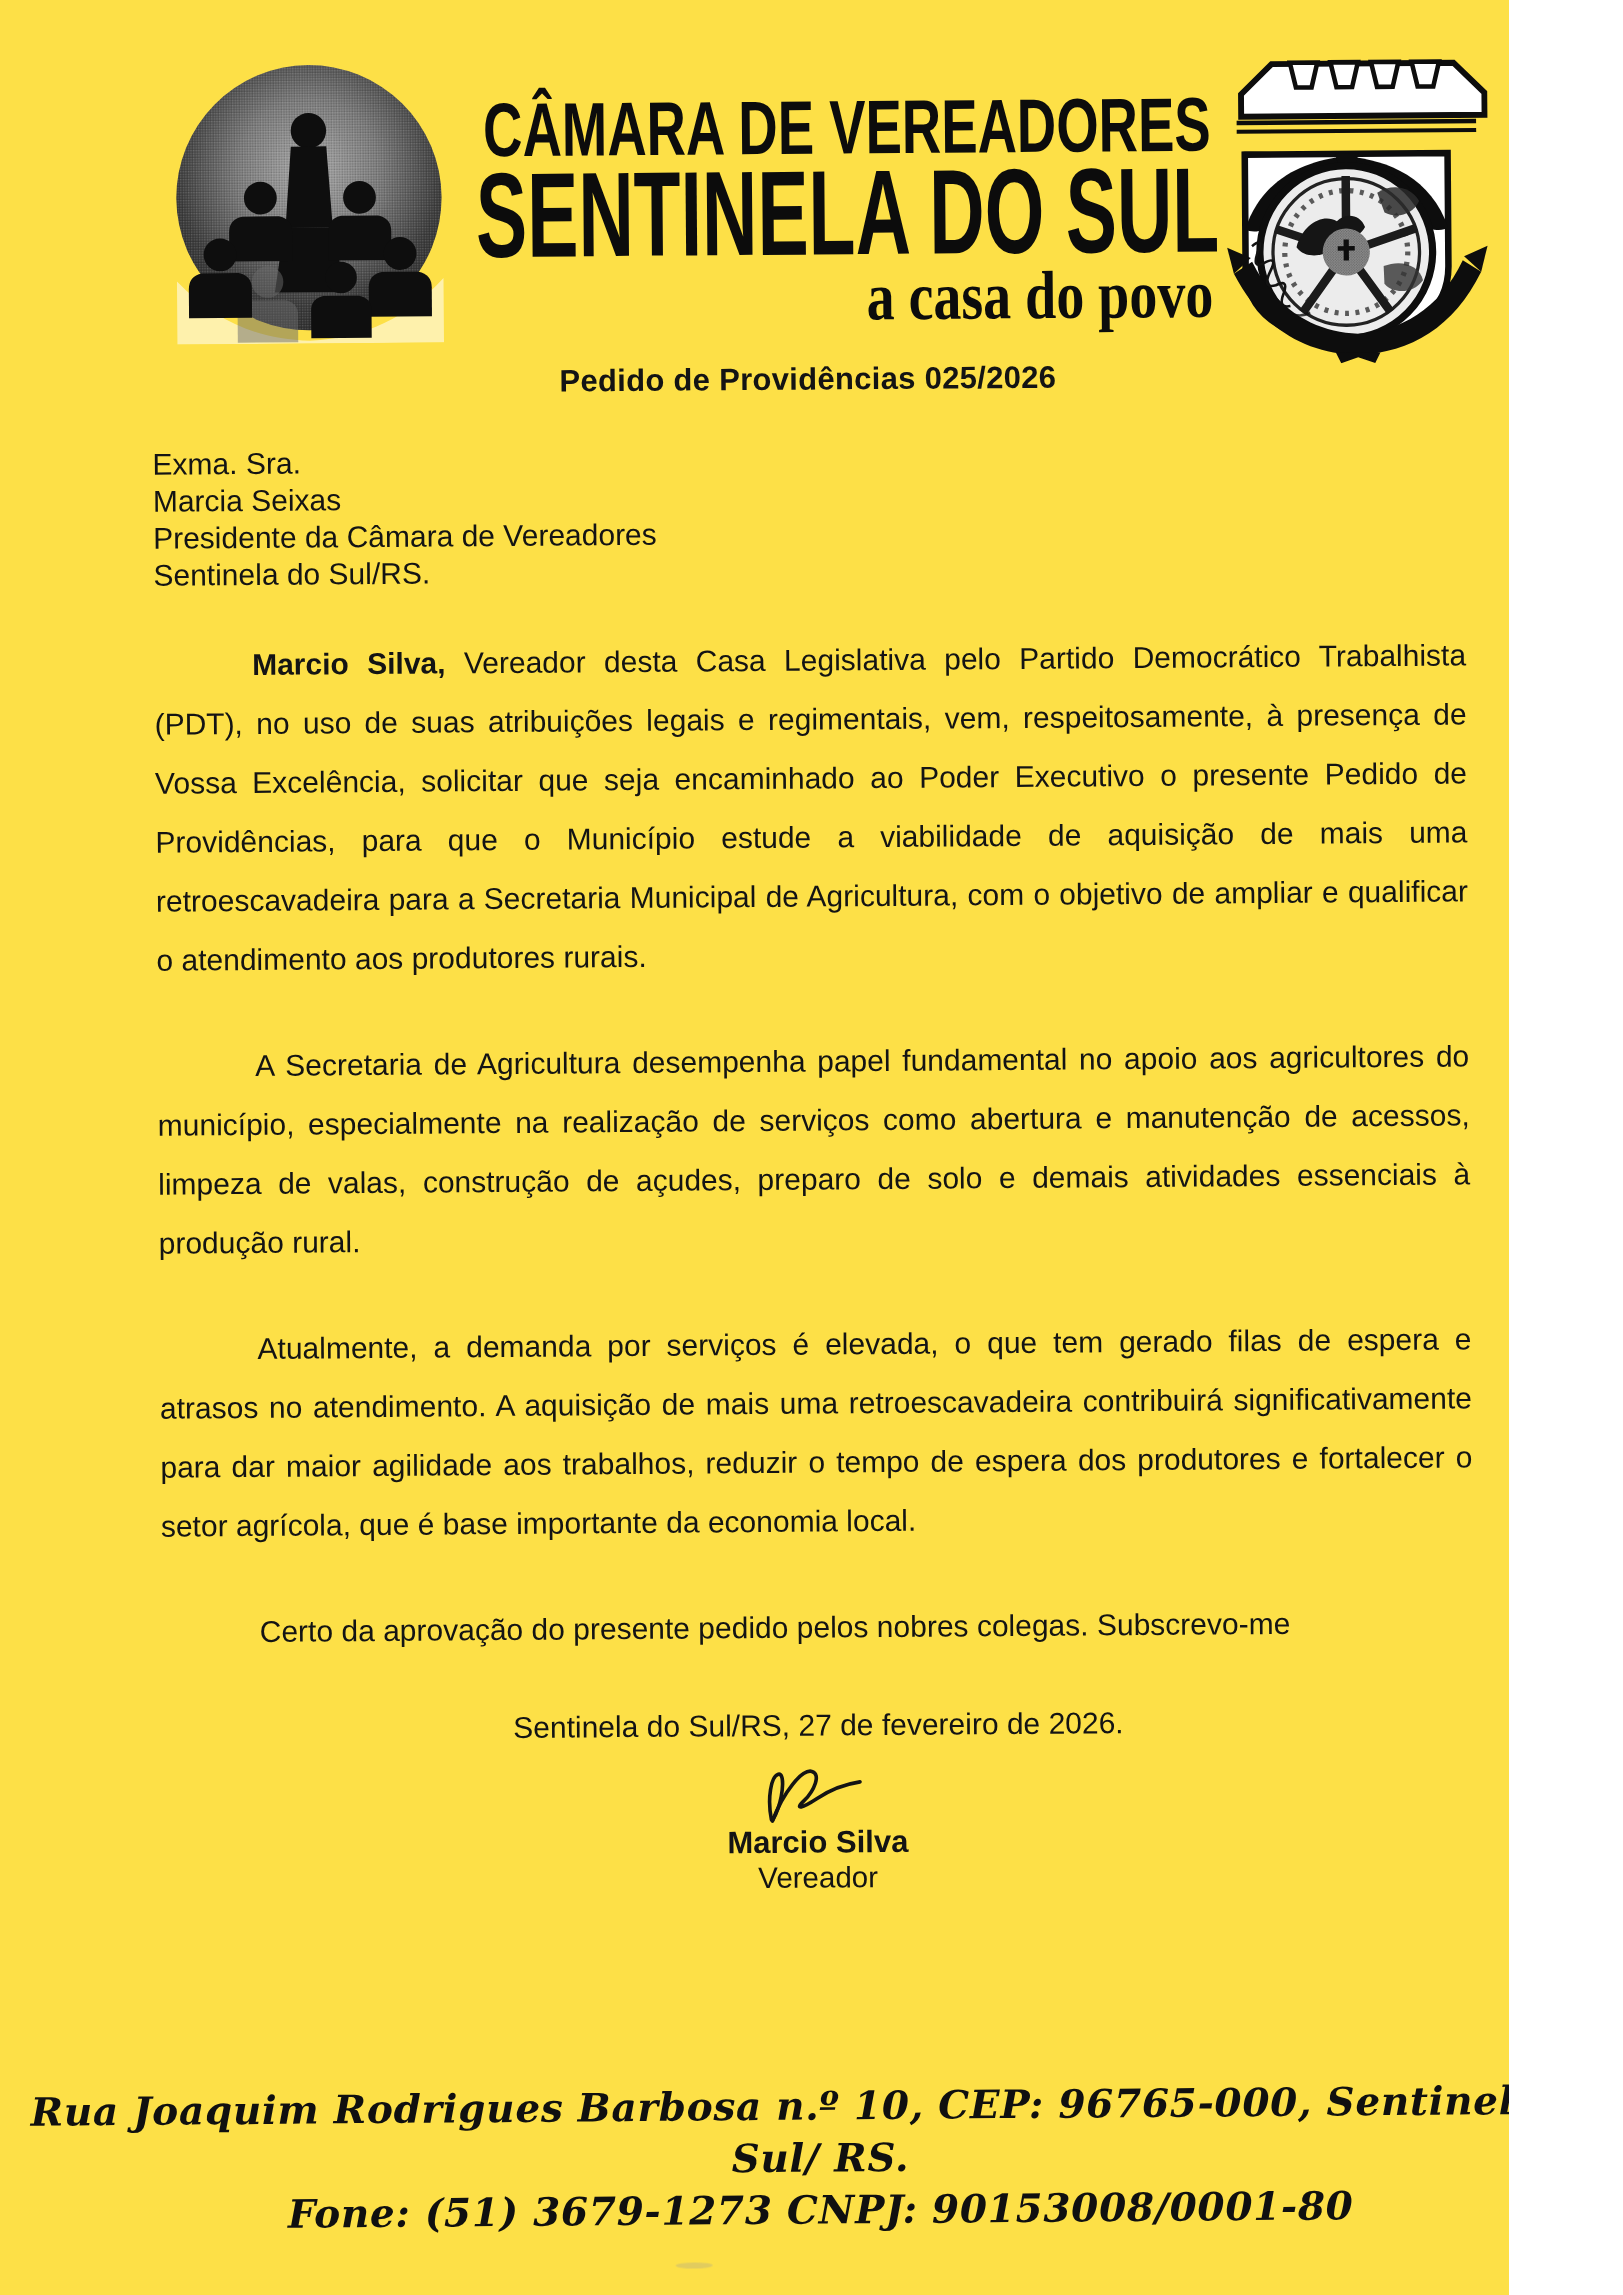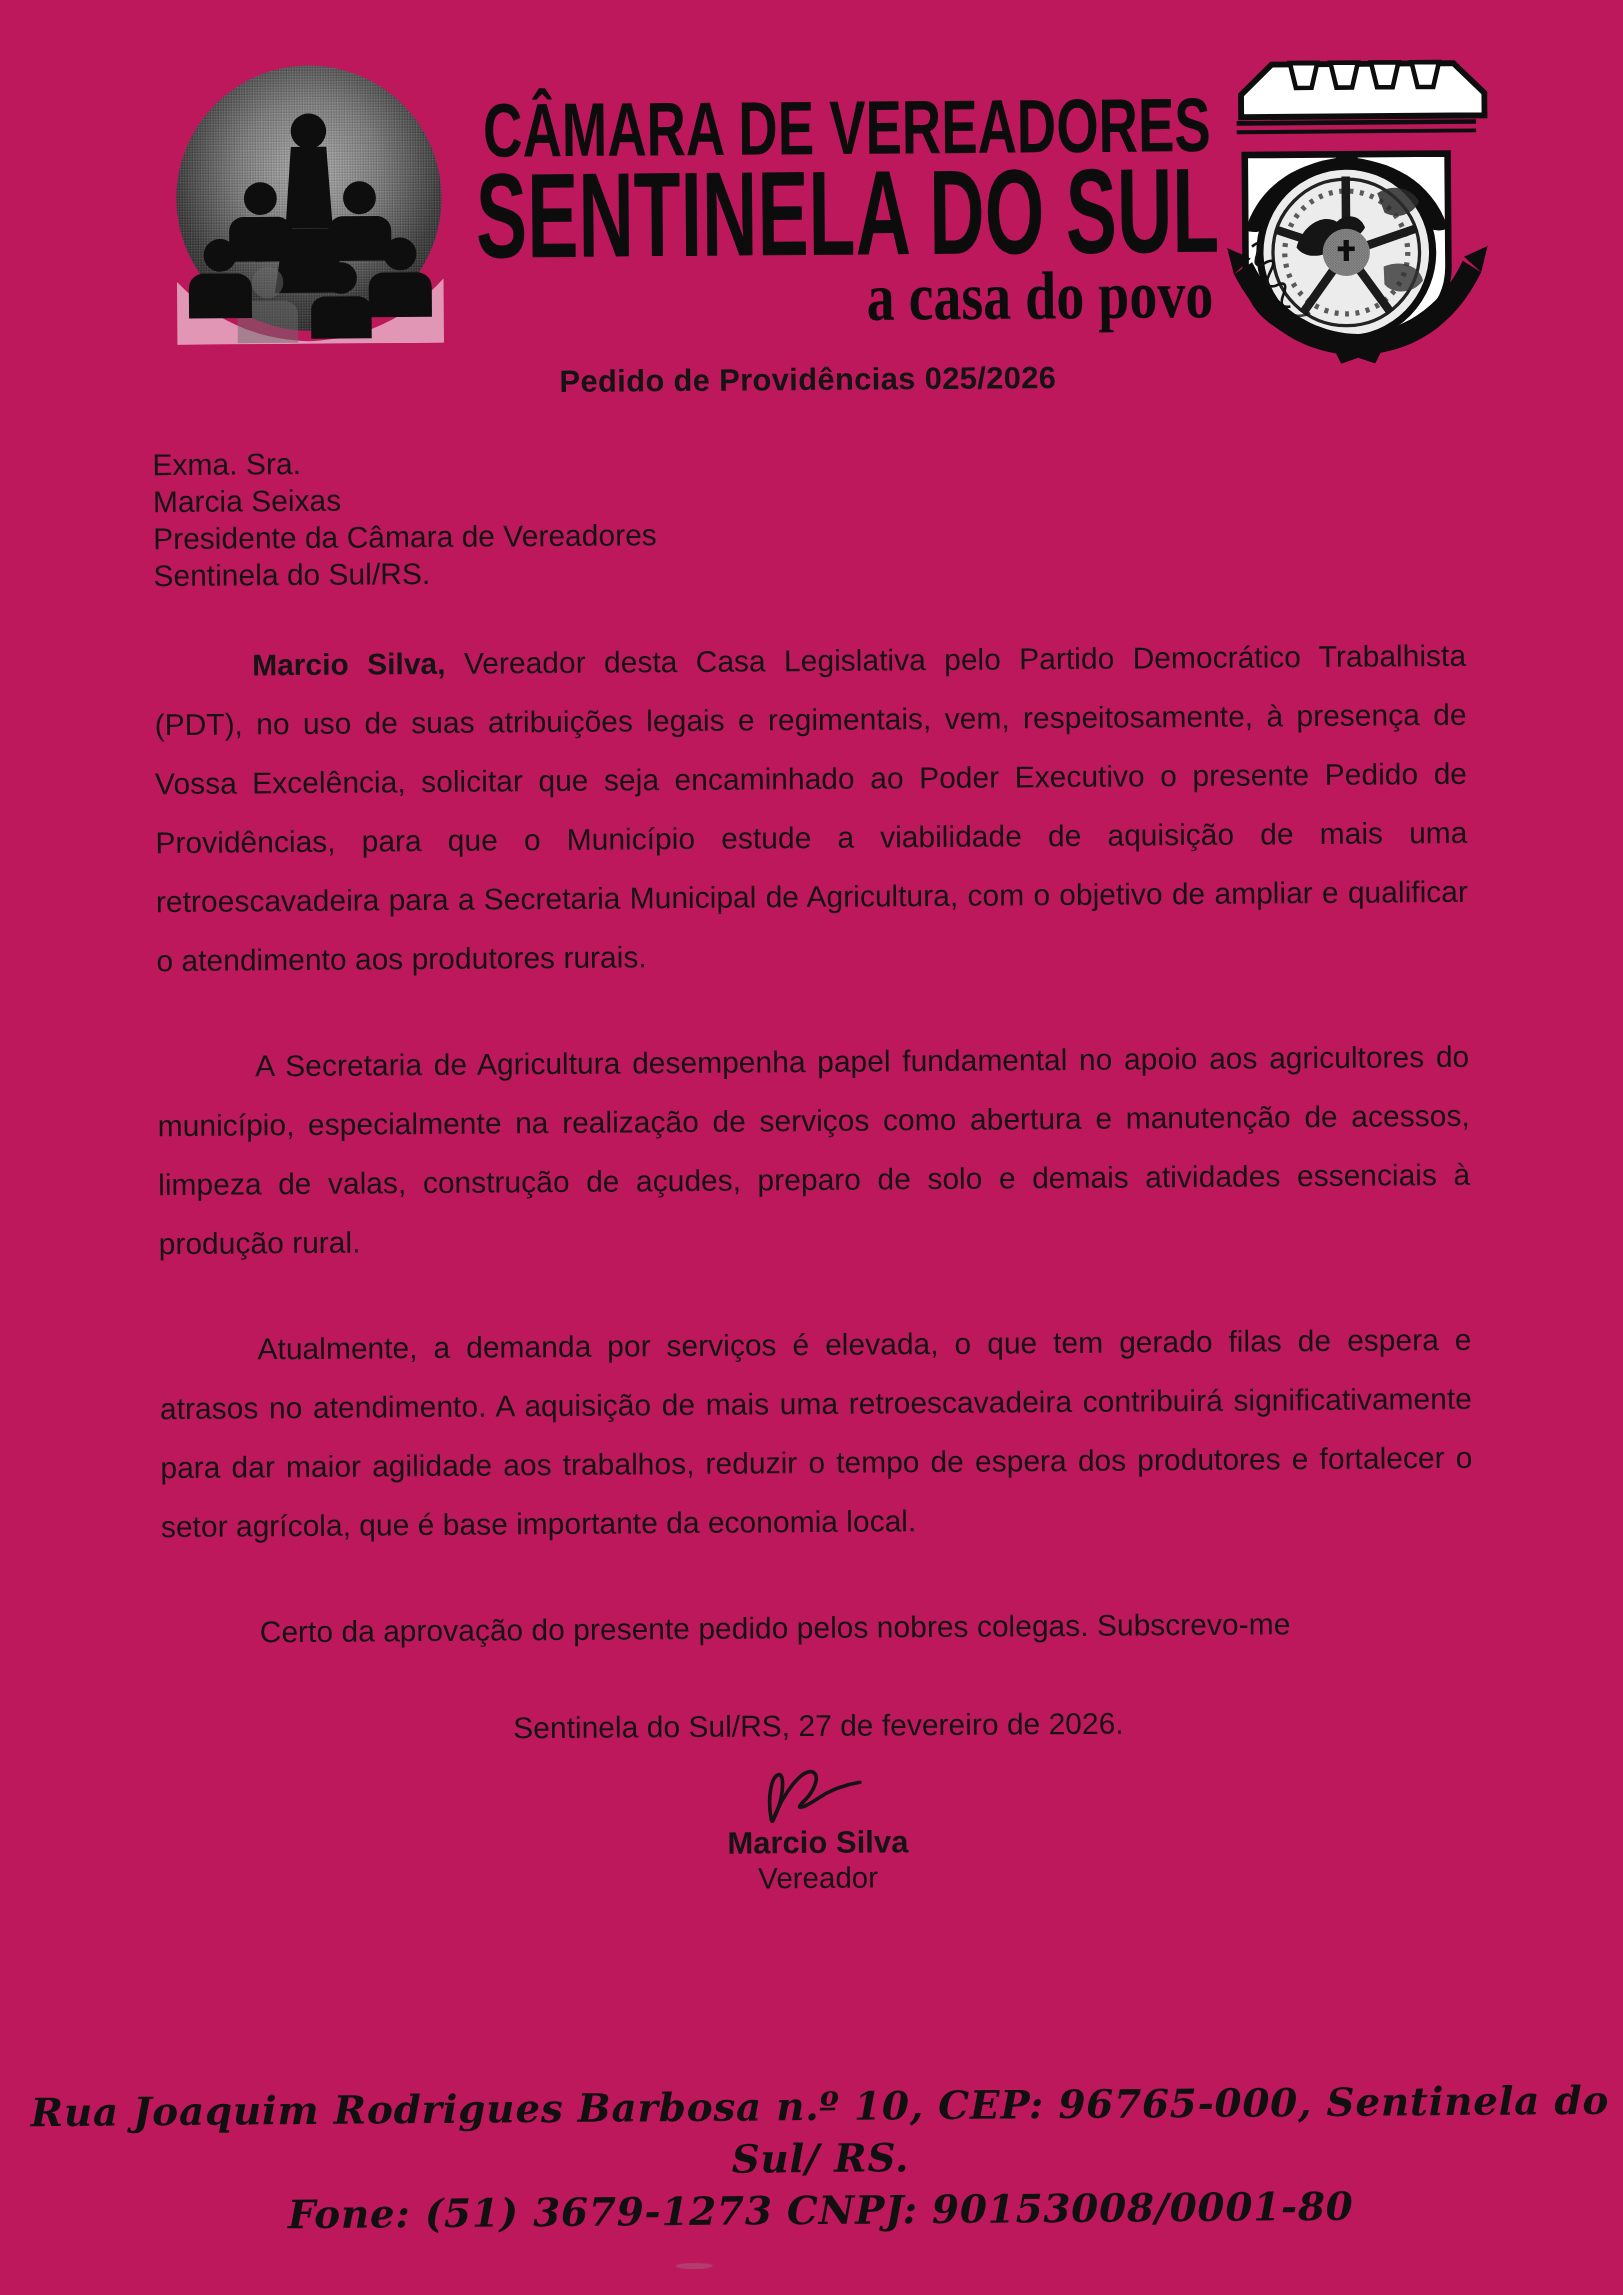--- a/index.html
+++ b/index.html
@@ -1,17 +1,17 @@
 <!DOCTYPE html>
 <html style="font-size:10.5px"><head>
 <meta charset="utf-8">
 <style>
   html,body{margin:0;padding:0;background:#ffffff;}
   .page{
-    position:relative;width:1623px;height:2295px;background:#be185d;
+    position:relative;width:1509px;height:2295px;background:#fde047;
     overflow:hidden;font-family:"Liberation Sans",sans-serif;color:#141414;
   }
   .scan{position:absolute;inset:0;transform:rotate(-0.45deg);transform-origin:50% 45%;}
   
   .logo{position:absolute;left:168px;top:59px;width:295px;height:281px;}
   .orgtext{position:absolute;left:481px;top:77px;width:746px;height:263px;}
   .crest{position:absolute;left:1232px;top:55px;width:263px;height:313px;}
   
   .content{position:absolute;left:157px;top:361px;width:1312px;font-size:30px;}
   .doc-title{font-weight:bold;font-size:31px;line-height:37px;text-align:center;letter-spacing:0.3px;}

